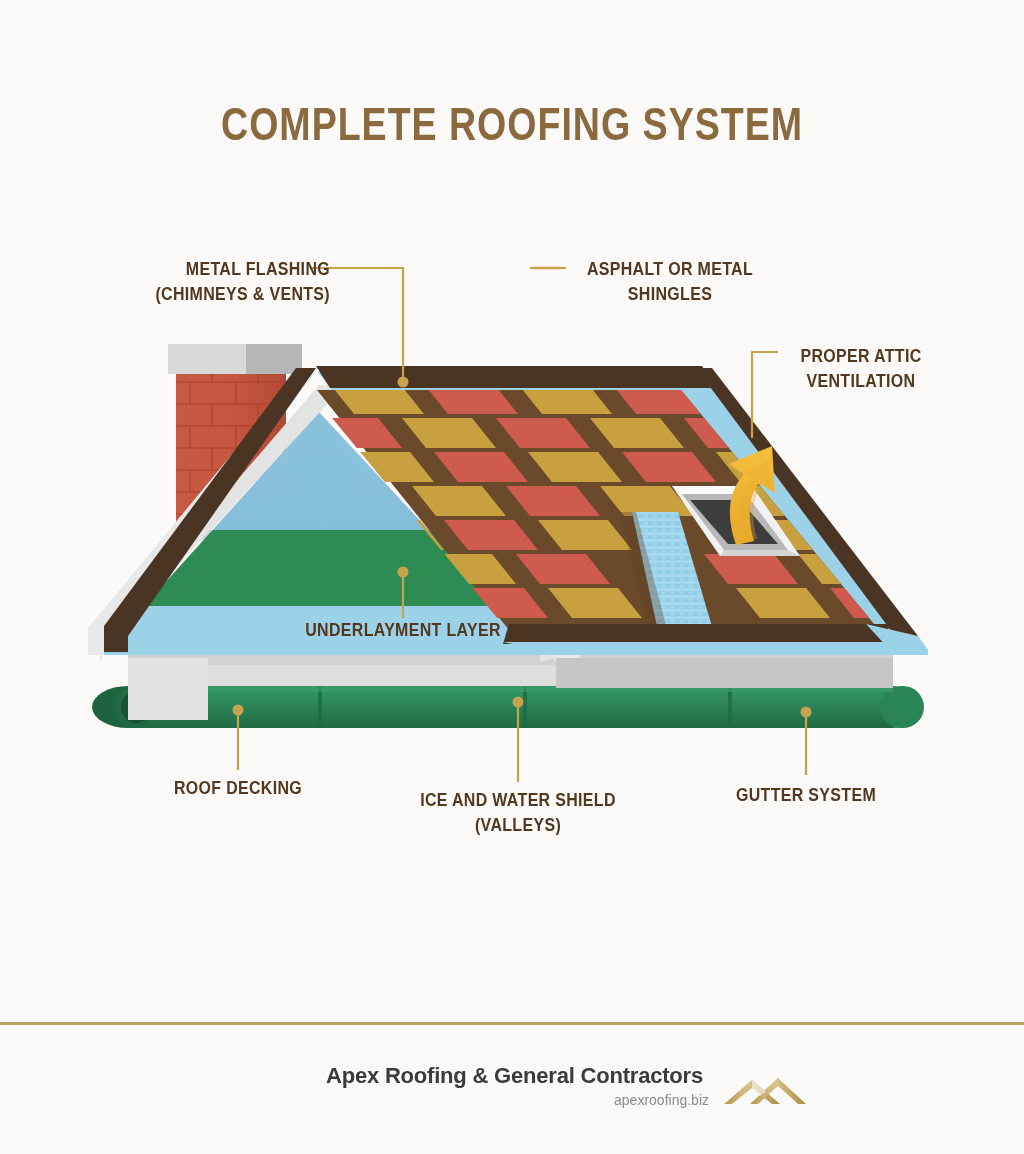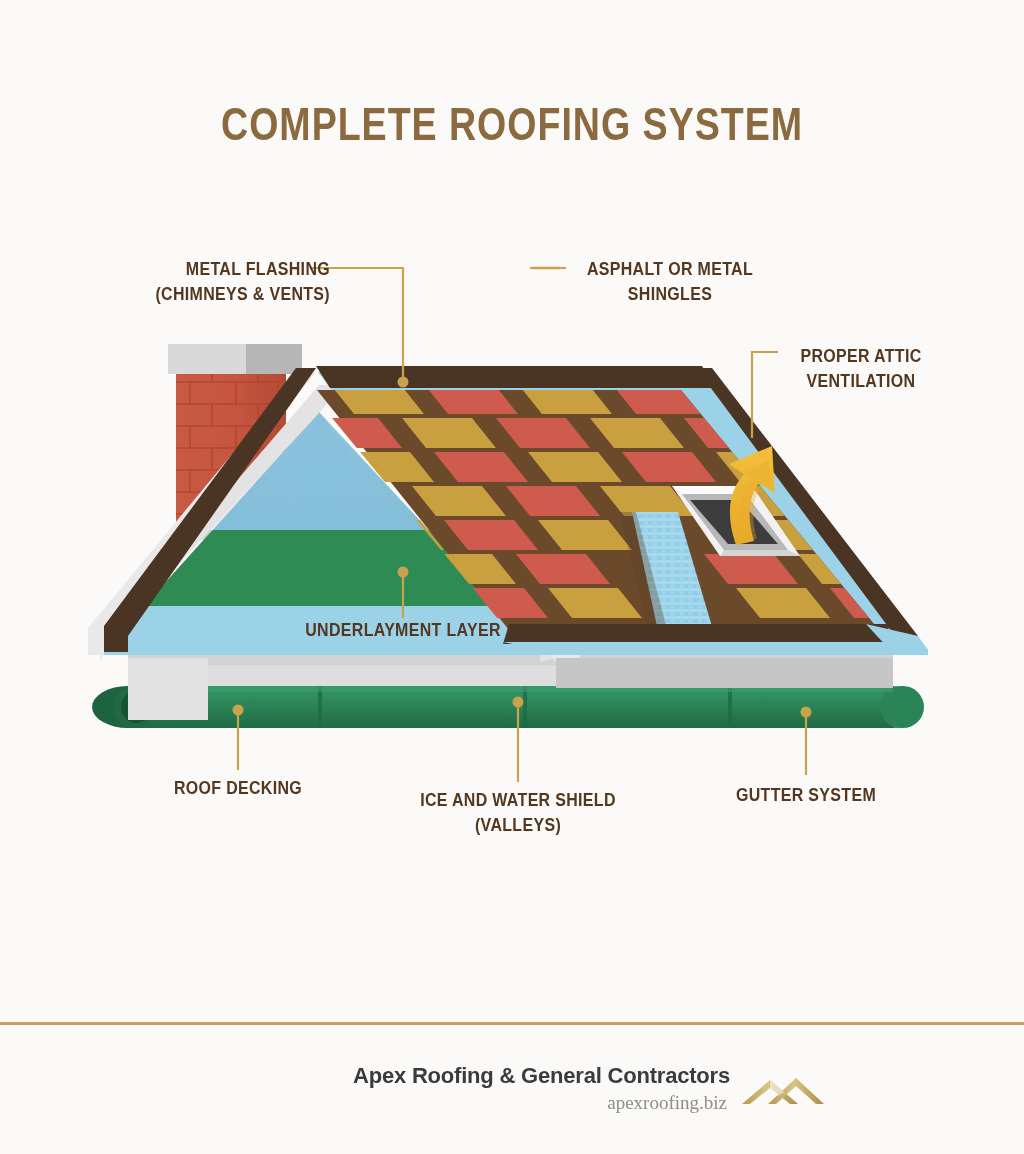--- a/index.html
+++ b/index.html
@@ -3,21 +3,21 @@
 <meta charset="utf-8">
 <style>
   html,body{margin:0;padding:0;}
   body{
     width:1024px;height:1154px;
     background:#fbfaf8;
     font-family:"Liberation Sans", sans-serif;
     overflow:hidden;
     position:relative;
   }
-  .stage{position:absolute;left:0;top:0;width:832px;height:1154px;padding-left:18px;}
+  .stage{position:absolute;left:0;top:0;width:832px;height:1154px;}
 
   
   .title{
     position:absolute;left:0;top:96px;width:1024px;
     text-align:center;
     font-family:"Liberation Sans Narrow","Liberation Sans",sans-serif;
     font-weight:700;
     font-size:47px;
     letter-spacing:1.2px;
     color:#8a6a3e;
@@ -53,29 +53,29 @@
   .sep-rule.left{left:104px;width:285px;}
   .sep-rule.right{left:648px;width:272px;}
   .sep-text{
     position:absolute;left:0;top:0;width:1024px;text-align:center;
     font-family:"Liberation Sans Narrow","Liberation Sans",sans-serif;
     font-weight:700;font-size:21px;letter-spacing:.5px;color:#5b3f22;
     transform:scaleX(0.84);transform-origin:50% 50%;
   }
   .gold-rule{position:absolute;left:0;top:1022px;width:1024px;height:3px;background:#c0a263;}
   .brand-name{
-    position:absolute;right:120px;top:1063px;
+    position:absolute;right:129px;top:1063px;
     font-family:"Liberation Sans","Liberation Sans",sans-serif;
     font-weight:700;font-size:22px;color:#3b3b3b;letter-spacing:-.2px;
     text-align:right;white-space:nowrap;
   }
   .brand-url{
     position:absolute;right:123px;top:1092px;
-    font-family:Liberation Serif, serif;
-    font-weight:400;font-size:19px;color:#8d8d8d;
+    font-family:Liberation Sans, sans-serif;
+    font-weight:400;font-size:14px;color:#8d8d8d;
     text-align:right;white-space:nowrap;
   }
   .brand-logo{position:absolute;right:24px;top:1070px;width:86px;height:42px;}
 </style>
 </head>
 <body>
 
 <div class="stage">
 
   <div class="title">COMPLETE ROOFING SYSTEM</div>

